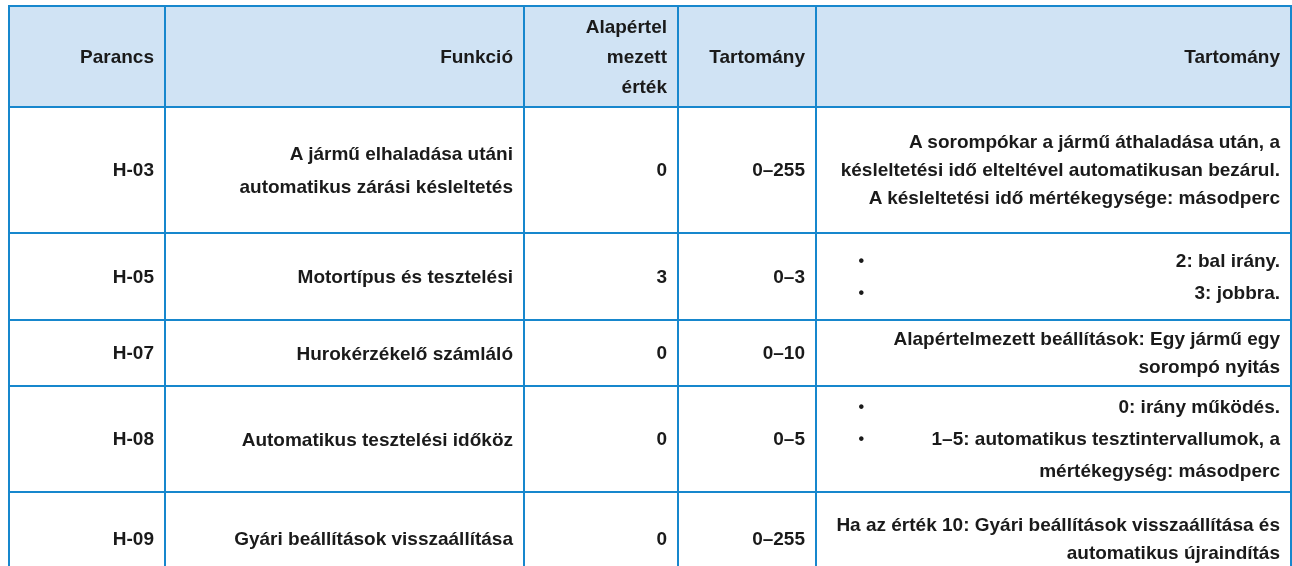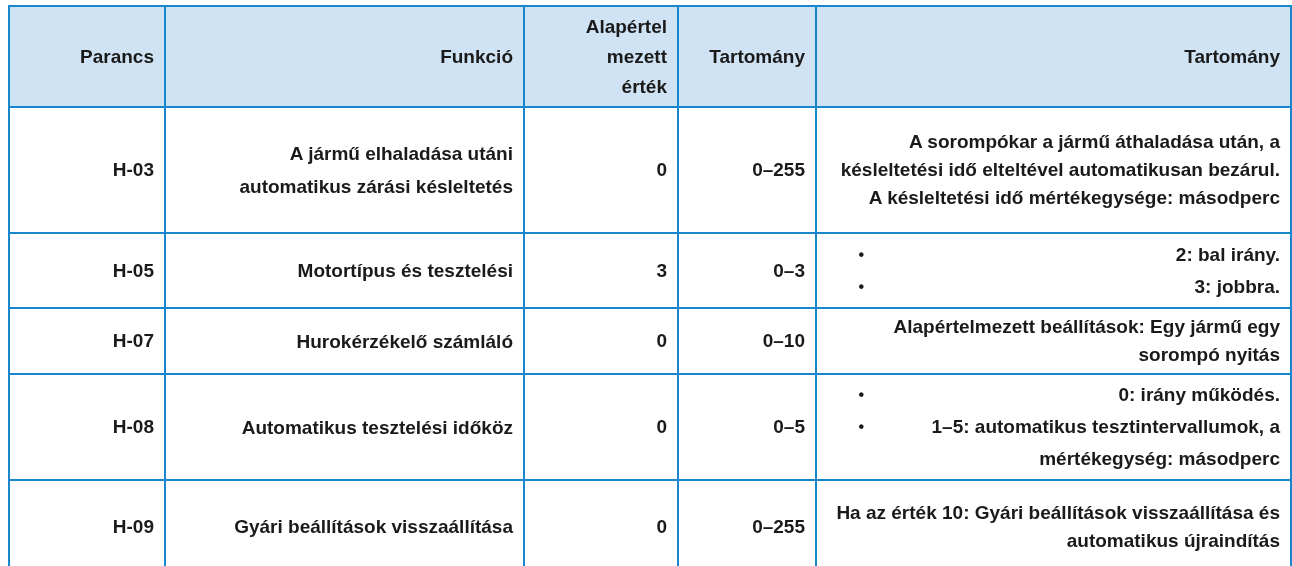--- a/index.html
+++ b/index.html
@@ -33,21 +33,21 @@
     overflow: hidden;
   }
   thead th {
     background: var(--header-bg);
     font-weight: bold;
     white-space: pre-line;
     line-height: 30px;
     height: 101px;
   }
   tr.row-0 { height: 126px; }
-  tr.row-1 { height: 75px; }
+  tr.row-1 { height: 87px; }
   tr.row-2 { height: 60px; }
   tr.row-3 { height: 105px; }
   tr.row-4 { height: 93px; }
   td.cell-function { line-height: 33px; padding-right: 14px; border-radius: 30px; }
   td.cell-note {
     vertical-align: top;
     padding-top: 7px;
     line-height: 28px;
   }
   .bullet-row {

